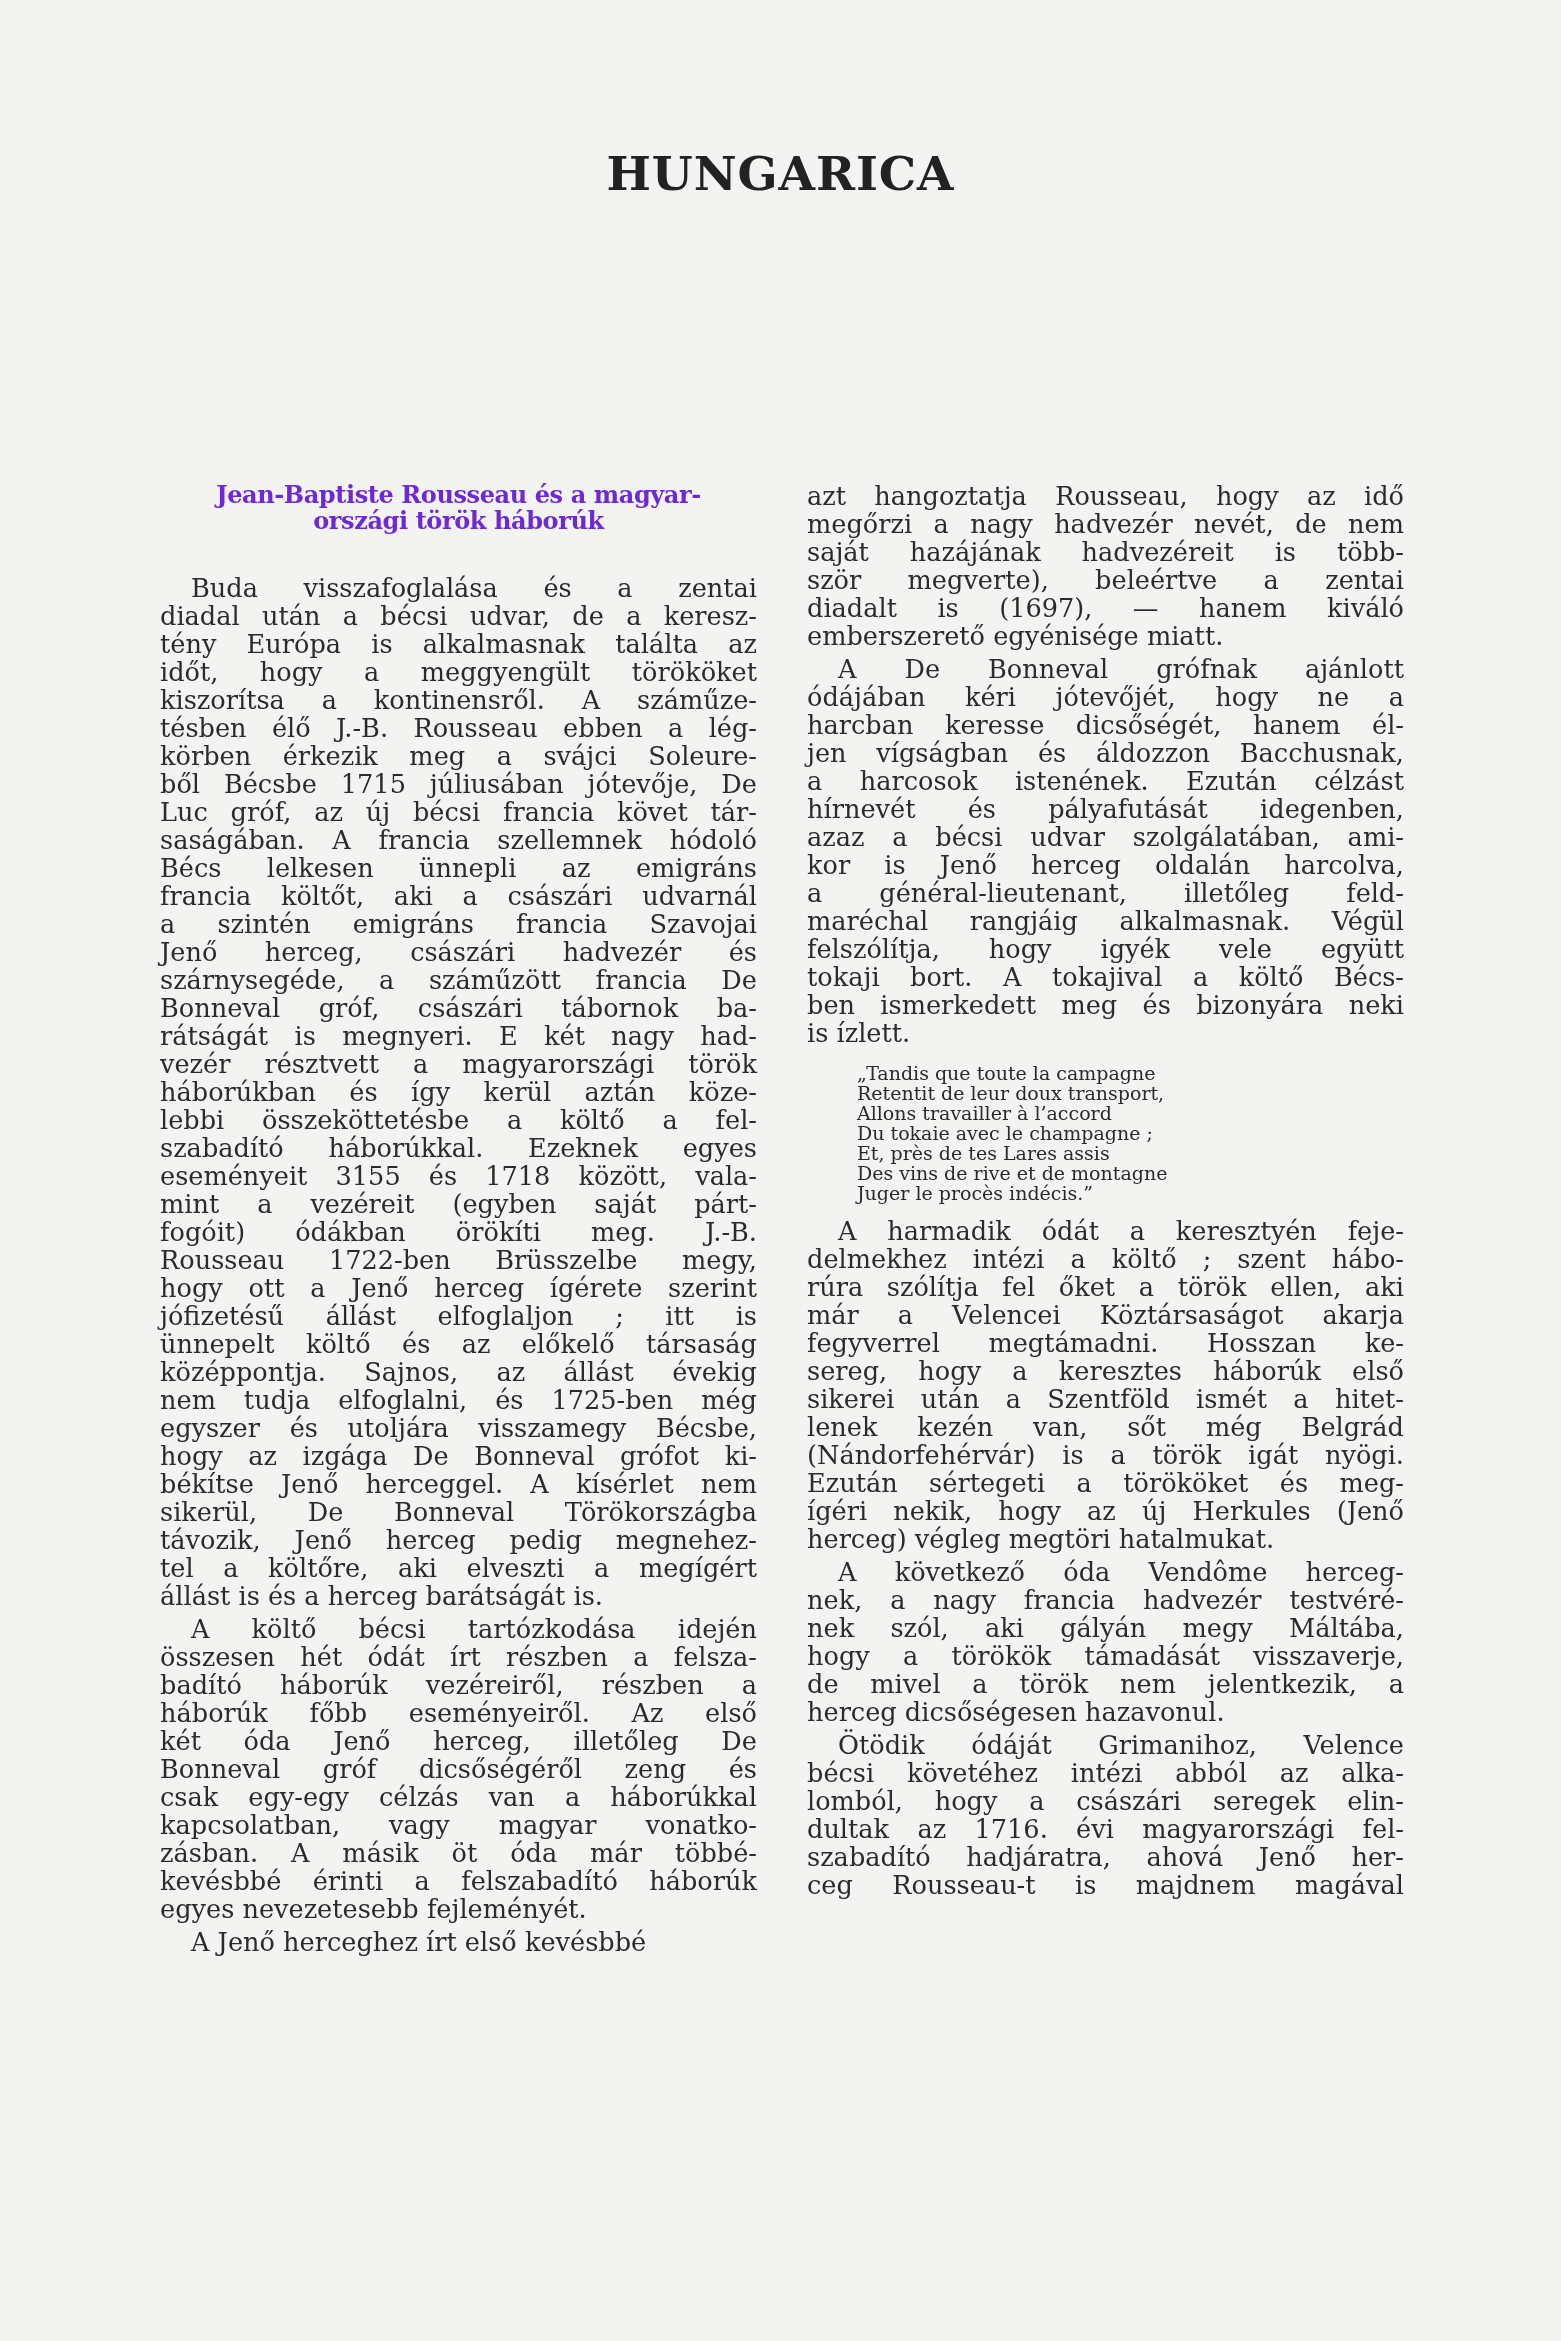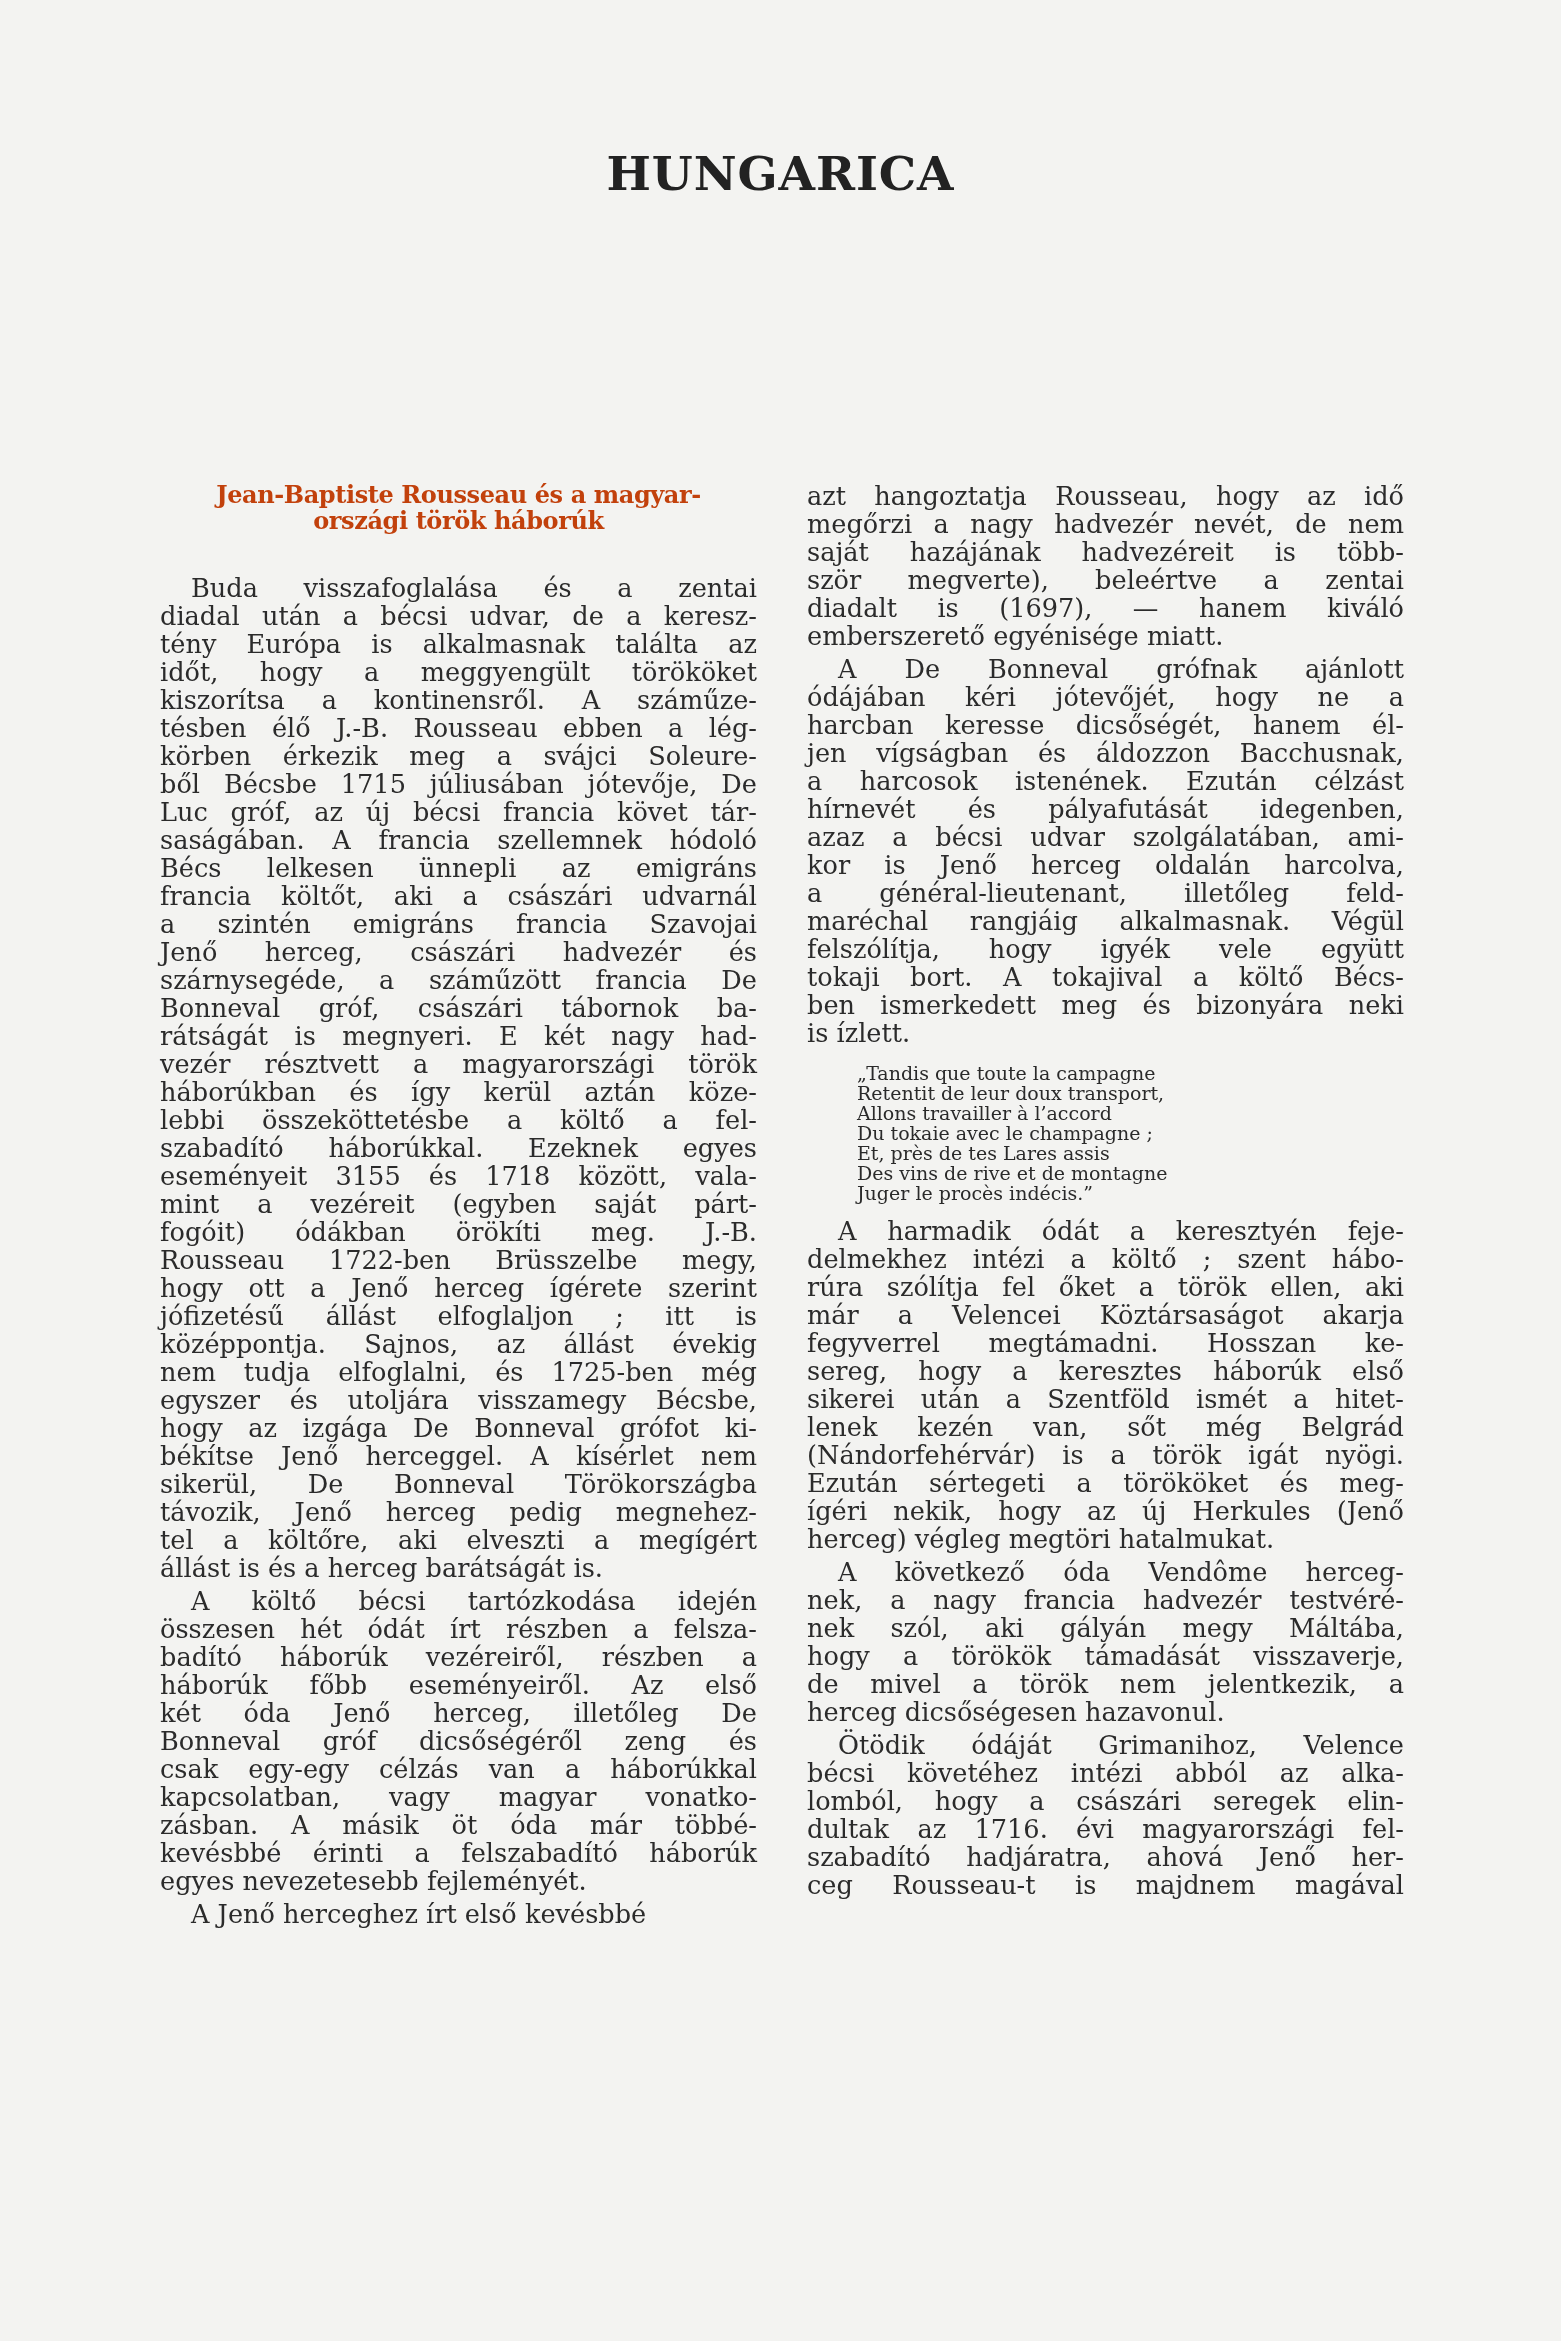--- a/index.html
+++ b/index.html
@@ -30,21 +30,21 @@
   }
   .col-left { left: 160px; }
   .col-right { left: 807px; }
   .article-heading {
     font-family: "DejaVu Serif", serif;
     font-weight: bold;
     font-size: 24px;
     line-height: 26px;
     text-align: center;
     margin: 0 0 40px 0;
-    color: #c2410c;
+    color: #6d28d9;
     letter-spacing: -0.4px;
   }
   .line {
     display: block;
     white-space: nowrap;
     text-align-last: justify;
     text-align: justify;
   }
   .line.last { text-align-last: left; }
   .indent { padding-left: 31px; }
@@ -91,20 +91,21 @@
         <span class="line">vezér résztvett a magyarországi török</span>
         <span class="line">háborúkban és így kerül aztán köze-</span>
         <span class="line">lebbi összeköttetésbe a költő a fel-</span>
         <span class="line">szabadító háborúkkal. Ezeknek egyes</span>
         <span class="line">eseményeit 3155 és 1718 között, vala-</span>
         <span class="line">mint a vezéreit (egyben saját párt-</span>
         <span class="line">fogóit) ódákban örökíti meg. J.-B.</span>
         <span class="line">Rousseau 1722-ben Brüsszelbe megy,</span>
         <span class="line">hogy ott a Jenő herceg ígérete szerint</span>
         <span class="line">jófizetésű állást elfoglaljon ; itt is</span>
+        <span class="line">ünnepelt költő és az előkelő társaság</span>
         <span class="line">középpontja. Sajnos, az állást évekig</span>
         <span class="line">nem tudja elfoglalni, és 1725-ben még</span>
         <span class="line">egyszer és utoljára visszamegy Bécsbe,</span>
         <span class="line">hogy az izgága De Bonneval grófot ki-</span>
         <span class="line">békítse Jenő herceggel. A kísérlet nem</span>
         <span class="line">sikerül, De Bonneval Törökországba</span>
         <span class="line">távozik, Jenő herceg pedig megnehez-</span>
         <span class="line">tel a költőre, aki elveszti a megígért</span>
         <span class="line last">állást is és a herceg barátságát is.</span>
       </div>

